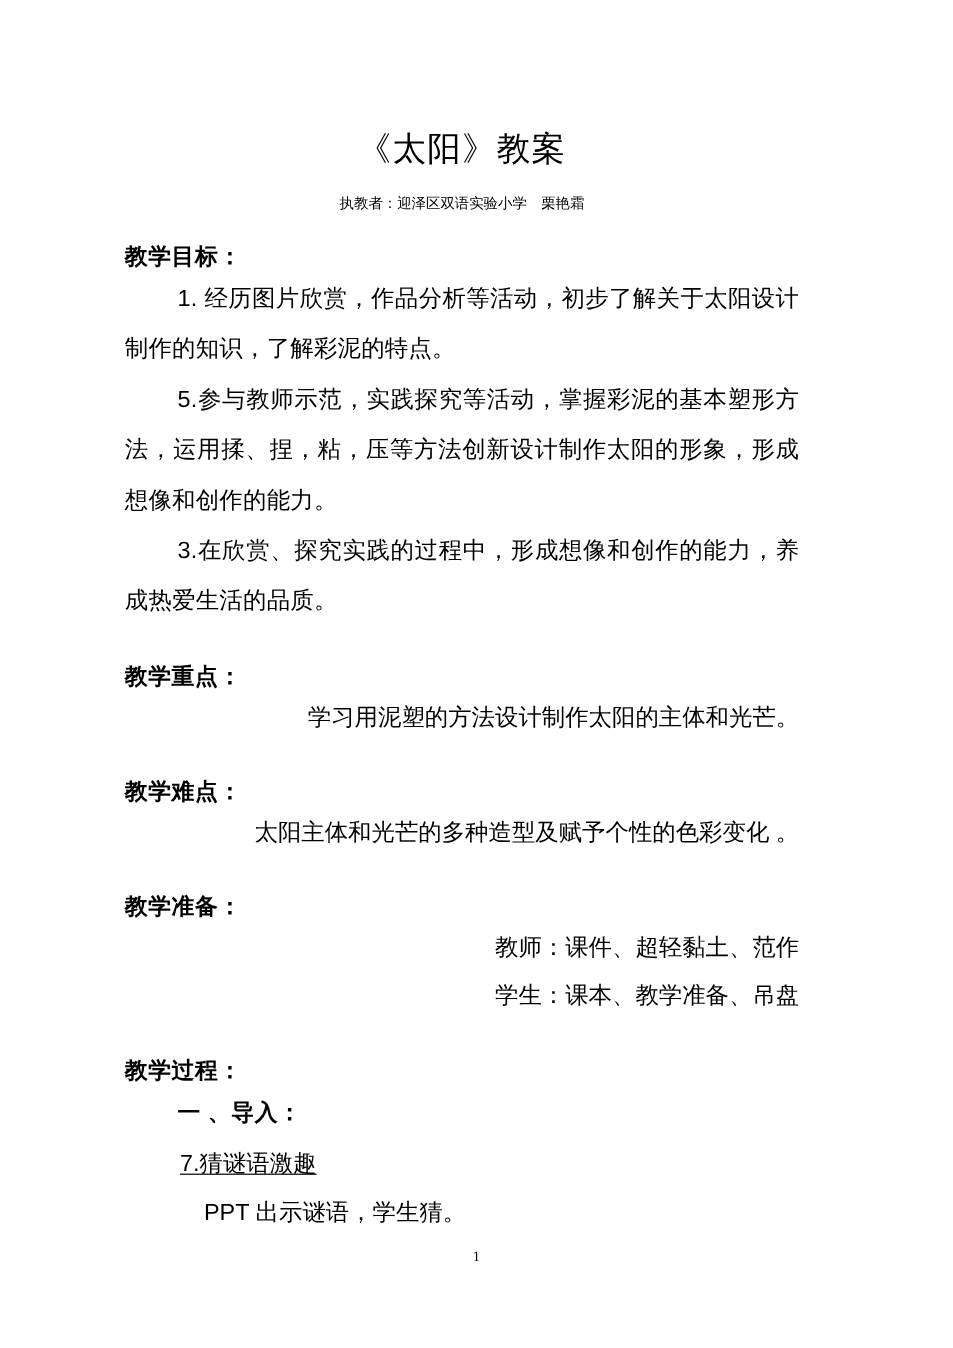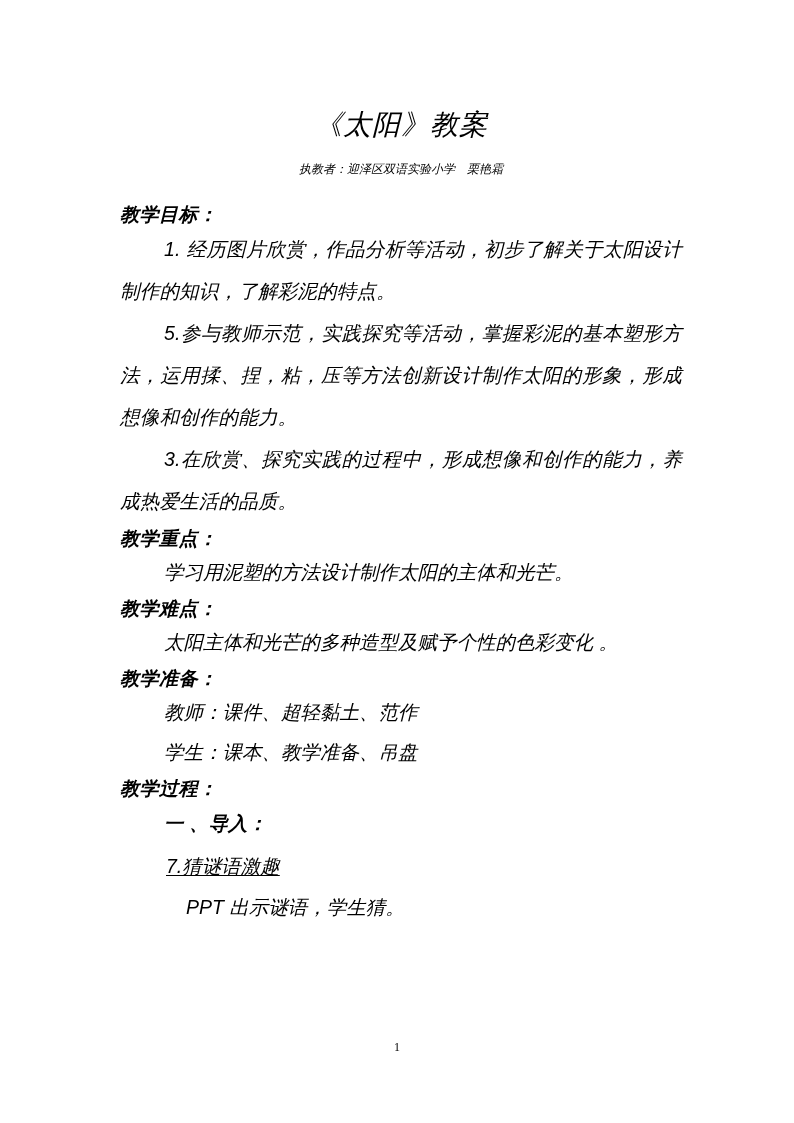--- a/index.html
+++ b/index.html
@@ -15,24 +15,23 @@
   .page {
     position: relative;
     width: 794px;
     height: 1123px;
     background: #ffffff;
     overflow: hidden;
     box-sizing: border-box;
   }
   .content {
     position: absolute;
-    left: 120px;
+    left: 104px;
     top: 0;
     width: 562px;
-    font-style: italic;
   }
 
   
   .doc-title {
     font-family: "Liberation Serif", "DejaVu Serif", serif;
     font-size: 28px;
     line-height: 34px;
     text-align: center;
     letter-spacing: 1px;
     margin-top: 108px;
@@ -47,21 +46,21 @@
     margin-top: 16px;
     white-space: pre;
   }
 
   
   .sec-head {
     font-family: "Liberation Sans", "DejaVu Sans", sans-serif;
     font-weight: bold;
     font-size: 19px;
     line-height: 26px;
-    margin-top: 4px;
+    margin-top: 30px;
     letter-spacing: 0.5px;
     white-space: pre;
   }
   .sec-head.first { margin-top: 22px; }
 
   
   .para {
     font-family: "Liberation Sans", "DejaVu Sans", sans-serif;
     font-size: 19.5px;
     line-height: 42px;
@@ -70,20 +69,21 @@
     text-align: justify;
     letter-spacing: 0.2px;
   }
   .sub-item {
     font-family: "Liberation Sans", "DejaVu Sans", sans-serif;
     font-size: 19.5px;
     line-height: 40px;
     text-indent: 44px;
     margin: 0;
     white-space: pre;
+    text-align: right;
   }
   .step-head {
     font-family: "Liberation Sans", "DejaVu Sans", sans-serif;
     font-weight: bold;
     font-size: 19px;
     line-height: 44px;
     text-indent: 44px;
     margin: 0;
     white-space: pre;
     letter-spacing: 0.5px;

